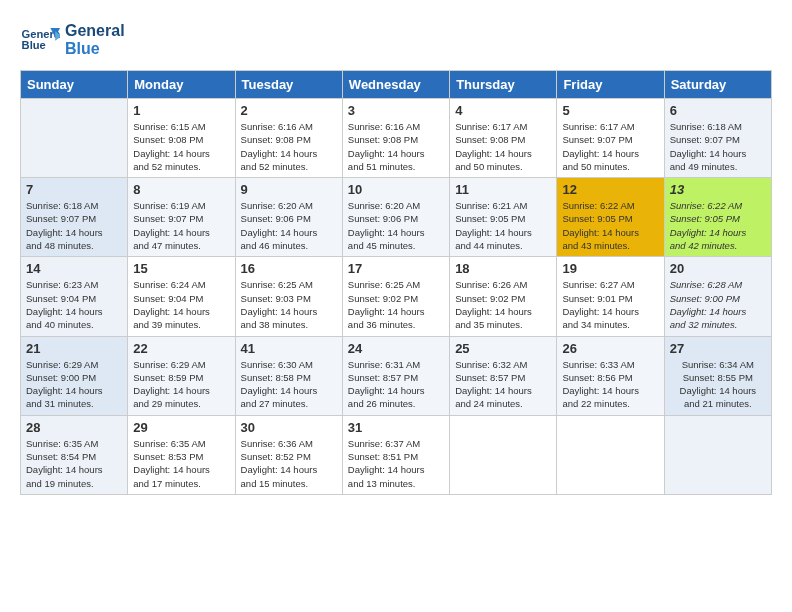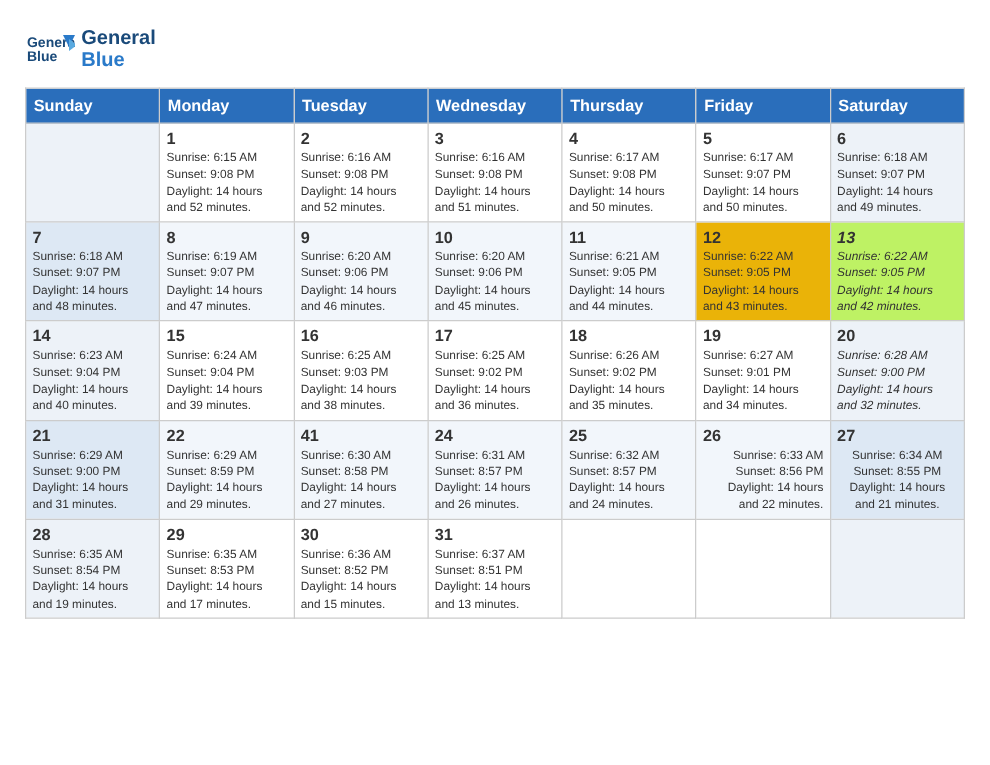--- a/index.html
+++ b/index.html
@@ -294,21 +294,21 @@
         </td>
         <td class="calendar-cell" style="background: rgb(242, 246, 251);">
           <div class="cell-date">25</div>
           <div class="cell-info" style="white-space: pre-line;">Sunrise: 6:32 AM
 Sunset: 8:57 PM
 Daylight: 14 hours
 and 24 minutes.</div>
         </td>
         <td class="calendar-cell" style="background: rgb(242, 246, 251);">
           <div class="cell-date">26</div>
-          <div class="cell-info" style="white-space: pre-line; text-align: right;">Sunrise: 6:33 AM
+          <div class="cell-info" style="white-space: pre-line;">Sunrise: 6:33 AM
 Sunset: 8:56 PM
 Daylight: 14 hours
 and 22 minutes.</div>
         </td>
         <td class="calendar-cell" style="background: rgb(221, 232, 244);">
           <div class="cell-date">27</div>
           <div class="cell-info" style="white-space: pre-line; text-align: center;">Sunrise: 6:34 AM
 Sunset: 8:55 PM
 Daylight: 14 hours
 and 21 minutes.</div>

